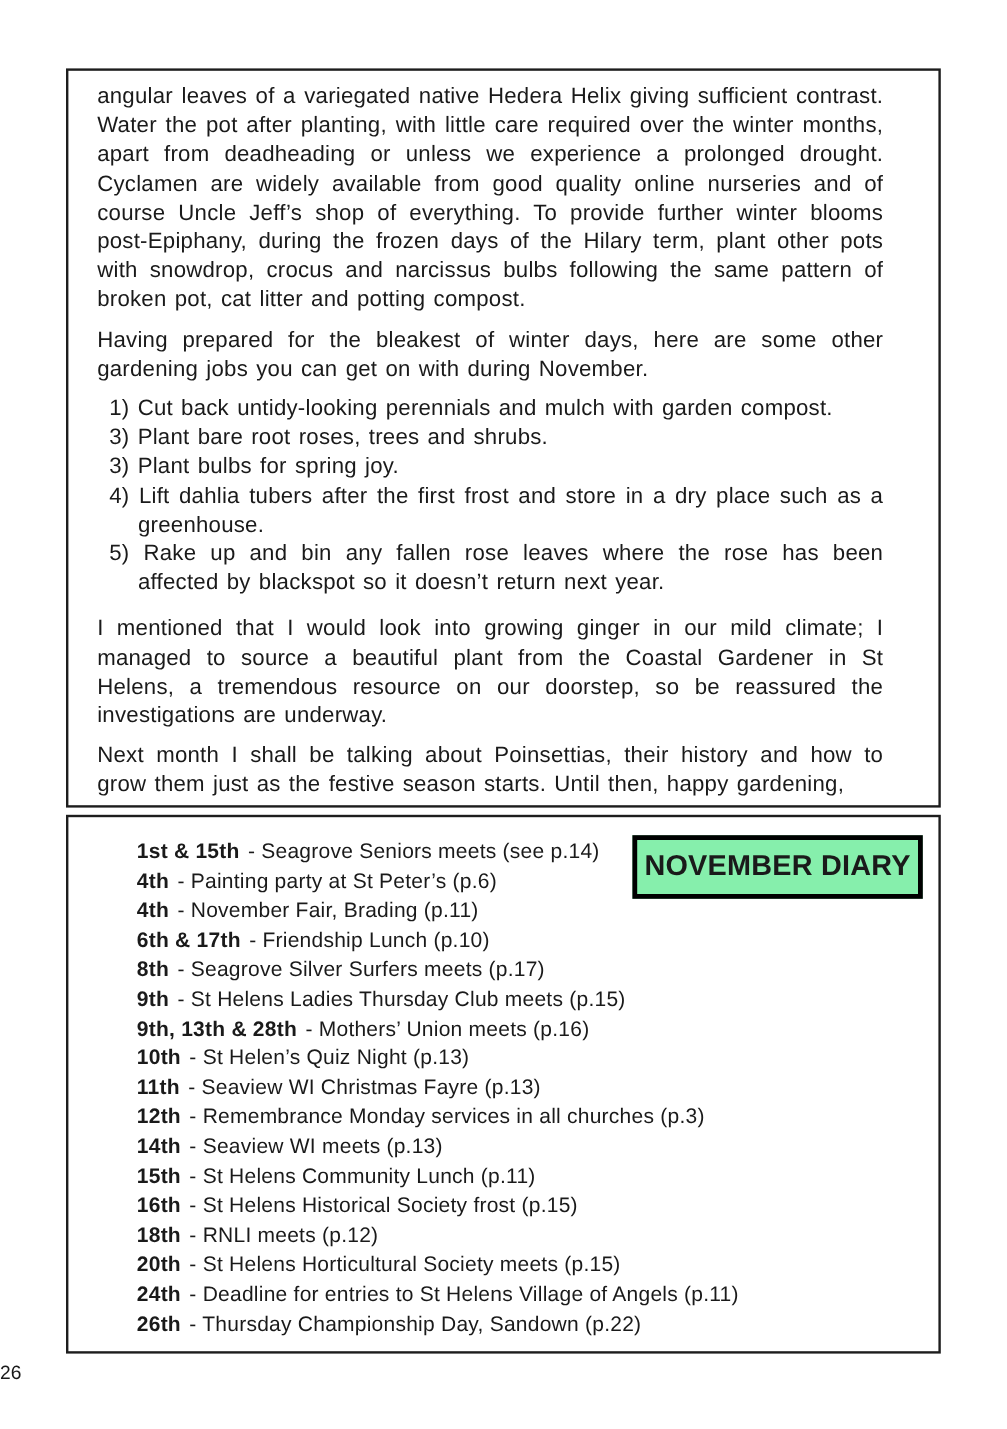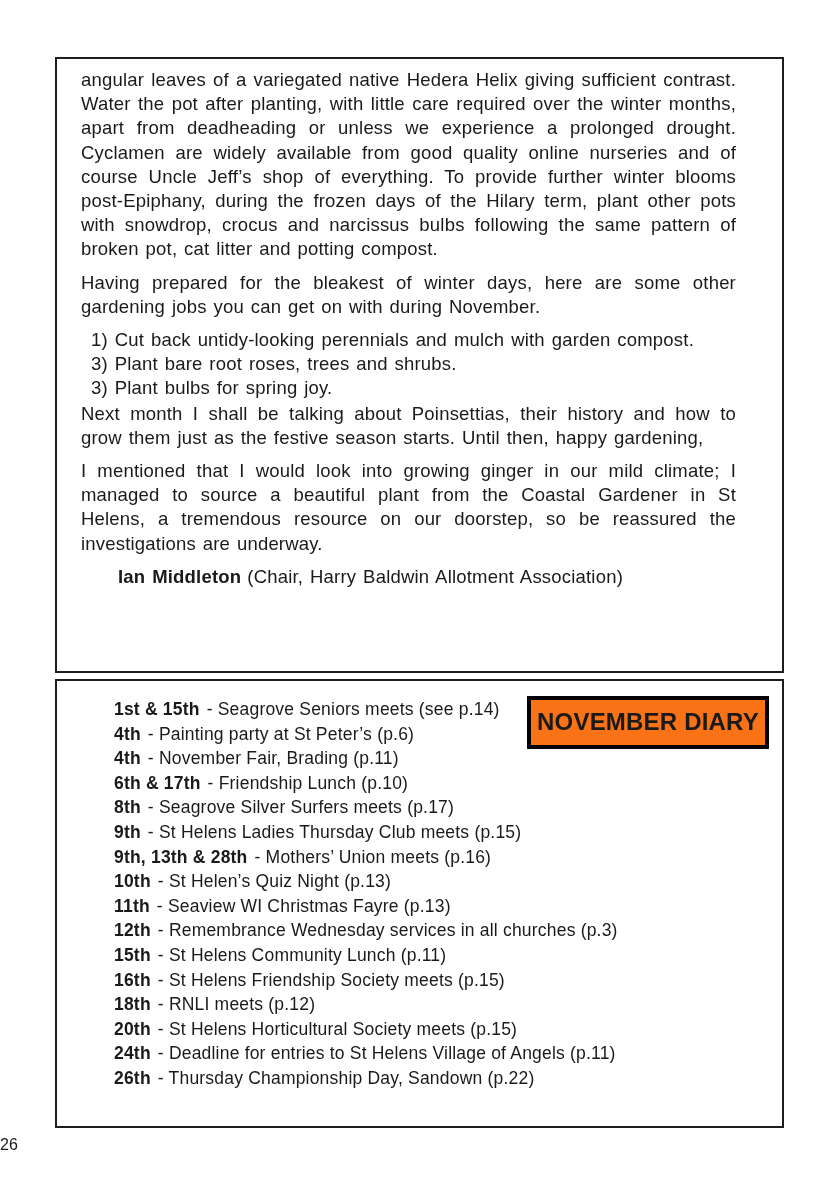--- a/index.html
+++ b/index.html
@@ -32,21 +32,21 @@
     line-height: 24.2px;
     letter-spacing: 0.2px;
     word-spacing: 1.5px;
   }
   .para {
     margin: 0 0 9px 0;
     text-align: justify;
   }
   .garden-list {
     list-style: none;
-    margin: 0 0 1px 0;
+    margin: 0 0 14px 0;
     padding: 0;
   }
   .garden-list li {
     padding-left: 34px;
     text-indent: -24px;
     text-align: justify;
   }
   .signature {
     margin: 0;
     padding-left: 37px;
@@ -72,21 +72,21 @@
     height: 53px;
     box-sizing: border-box;
     border: 4px solid #000000;
     display: flex;
     align-items: center;
     justify-content: center;
     font-weight: bold;
     font-size: 24px;
     white-space: nowrap;
     letter-spacing: 0.2px;
-    background: #f97316;
+    background: #86efac;
   }
   .diary-list {
     list-style: none;
     margin: 5px;
     padding: 0;
   }
   .diary-list .date { font-weight: bold; }
   .diary-list .txt { margin-left: 7px; }
   
   .page-number {
@@ -104,45 +104,48 @@
 
 <div class="page">
 
   <section class="box article-box">
     <p class="para">angular leaves of a variegated native Hedera Helix giving sufficient contrast. Water the pot after planting, with little care required over the winter months, apart from deadheading or unless we experience a prolonged drought. Cyclamen are widely available from good quality online nurseries and of course Uncle Jeff’s shop of everything. To provide further winter blooms post-Epiphany, during the frozen days of the Hilary term, plant other pots with snowdrop, crocus and narcissus bulbs following the same pattern of broken pot, cat litter and potting compost.</p>
     <p class="para">Having prepared for the bleakest of winter days, here are some other gardening jobs you can get on with during November.</p>
     <ul class="garden-list">
         <li>1) Cut back untidy-looking perennials and mulch with garden compost.</li>
         <li>3) Plant bare root roses, trees and shrubs.</li>
         <li>3) Plant bulbs for spring joy.</li>
+        <li>4) Lift dahlia tubers after the first frost and store in a dry place such as a greenhouse.</li>
+        <li>5) Rake up and bin any fallen rose leaves where the rose has been affected by blackspot so it doesn’t return next year.</li>
       </ul>
+    <p class="para">I mentioned that I would look into growing ginger in our mild climate; I managed to source a beautiful plant from the Coastal Gardener in St Helens, a tremendous resource on our doorstep, so be reassured the investigations are underway.</p>
     <p class="para">Next month I shall be talking about Poinsettias, their history and how to grow them just as the festive season starts. Until then, happy gardening,</p>
-    <p class="para">I mentioned that I would look into growing ginger in our mild climate; I managed to source a beautiful plant from the Coastal Gardener in St Helens, a tremendous resource on our doorstep, so be reassured the investigations are underway.</p>
     <p class="signature">
       <span class="sig-name">Ian Middleton</span><span class="sig-role">(Chair, Harry Baldwin Allotment Association)</span>
     </p>
   </section>
 
   <section class="box diary-box">
     <div class="diary-title">
       <span>NOVEMBER DIARY</span>
     </div>
     <ul class="diary-list">
         <li><span class="date">1st &amp; 15th</span><span class="txt">- Seagrove Seniors meets (see p.14)</span></li>
         <li><span class="date">4th</span><span class="txt">- Painting party at St Peter’s (p.6)</span></li>
         <li><span class="date">4th</span><span class="txt">- November Fair, Brading (p.11)</span></li>
         <li><span class="date">6th &amp; 17th</span><span class="txt">- Friendship Lunch (p.10)</span></li>
         <li><span class="date">8th</span><span class="txt">- Seagrove Silver Surfers meets (p.17)</span></li>
         <li><span class="date">9th</span><span class="txt">- St Helens Ladies Thursday Club meets (p.15)</span></li>
         <li><span class="date">9th, 13th &amp; 28th</span><span class="txt">- Mothers’ Union meets (p.16)</span></li>
         <li><span class="date">10th</span><span class="txt">- St Helen’s Quiz Night (p.13)</span></li>
         <li><span class="date">11th</span><span class="txt">- Seaview WI Christmas Fayre (p.13)</span></li>
-        <li><span class="date">12th</span><span class="txt">- Remembrance Wednesday services in all churches (p.3)</span></li>
+        <li><span class="date">12th</span><span class="txt">- Remembrance Monday services in all churches (p.3)</span></li>
+        <li><span class="date">14th</span><span class="txt">- Seaview WI meets (p.13)</span></li>
         <li><span class="date">15th</span><span class="txt">- St Helens Community Lunch (p.11)</span></li>
-        <li><span class="date">16th</span><span class="txt">- St Helens Friendship Society meets (p.15)</span></li>
+        <li><span class="date">16th</span><span class="txt">- St Helens Historical Society frost (p.15)</span></li>
         <li><span class="date">18th</span><span class="txt">- RNLI meets (p.12)</span></li>
         <li><span class="date">20th</span><span class="txt">- St Helens Horticultural Society meets (p.15)</span></li>
         <li><span class="date">24th</span><span class="txt">- Deadline for entries to St Helens Village of Angels (p.11)</span></li>
         <li><span class="date">26th</span><span class="txt">- Thursday Championship Day, Sandown (p.22)</span></li>
       </ul>
   </section>
 
   <div class="page-number">26</div>
 
 </div>

